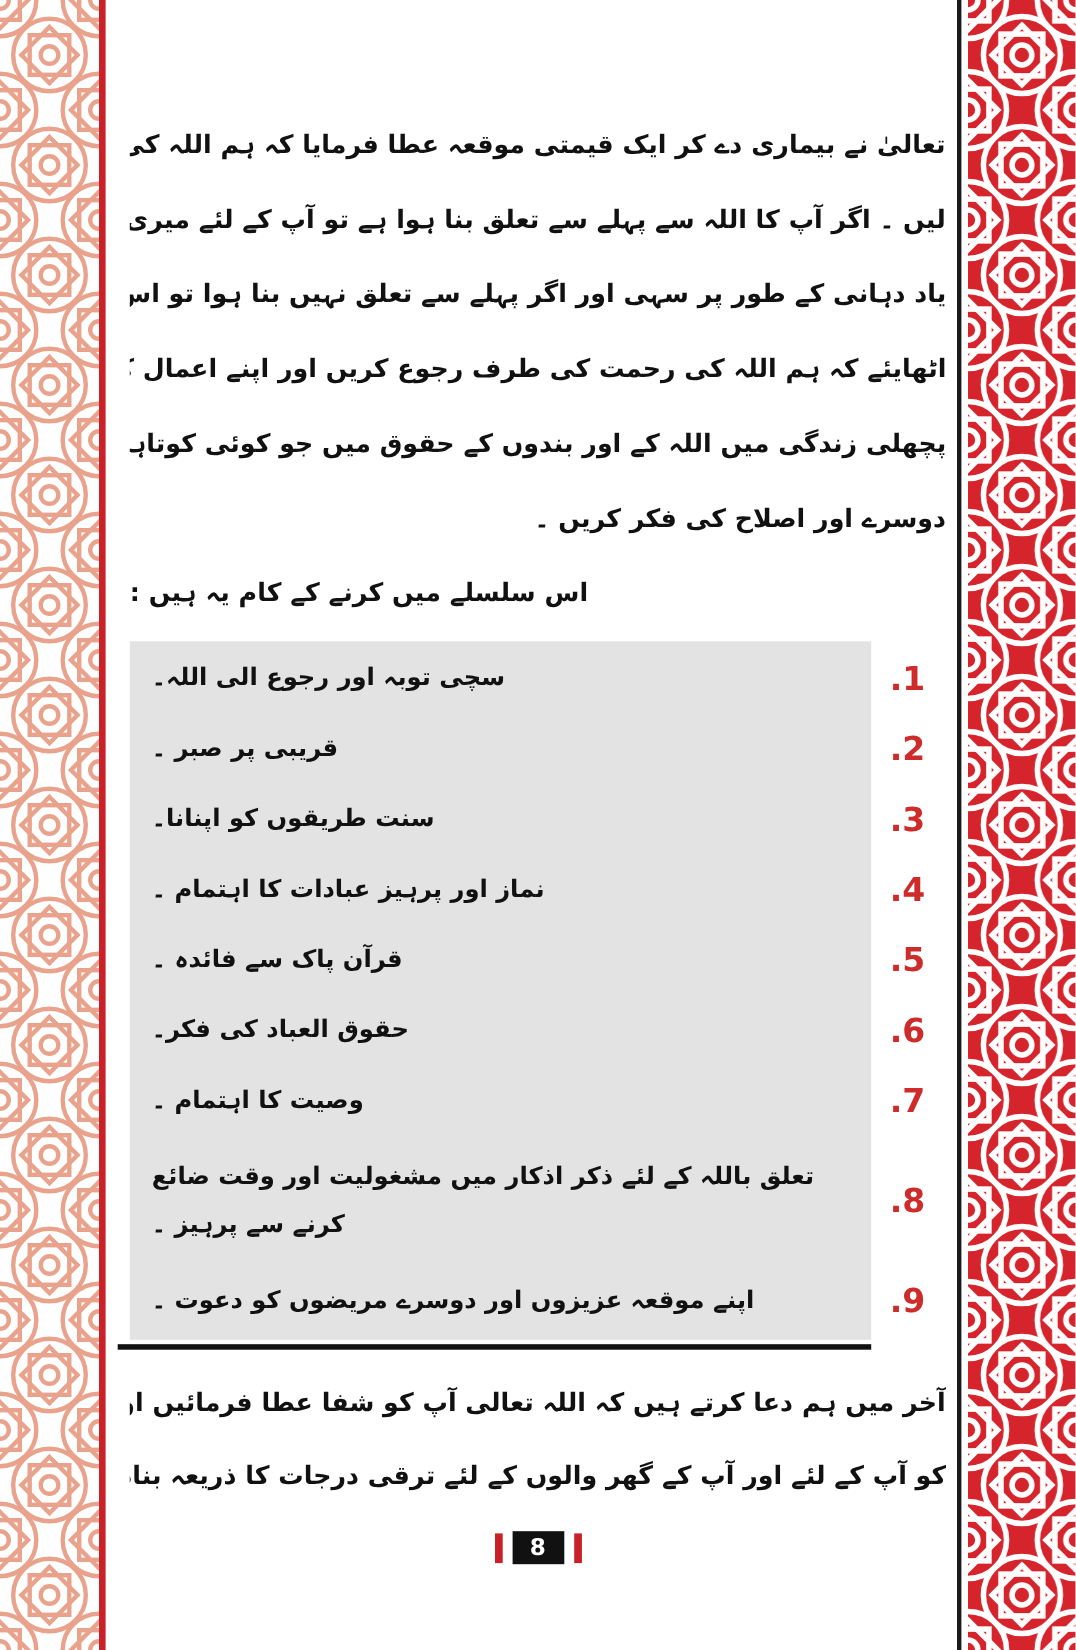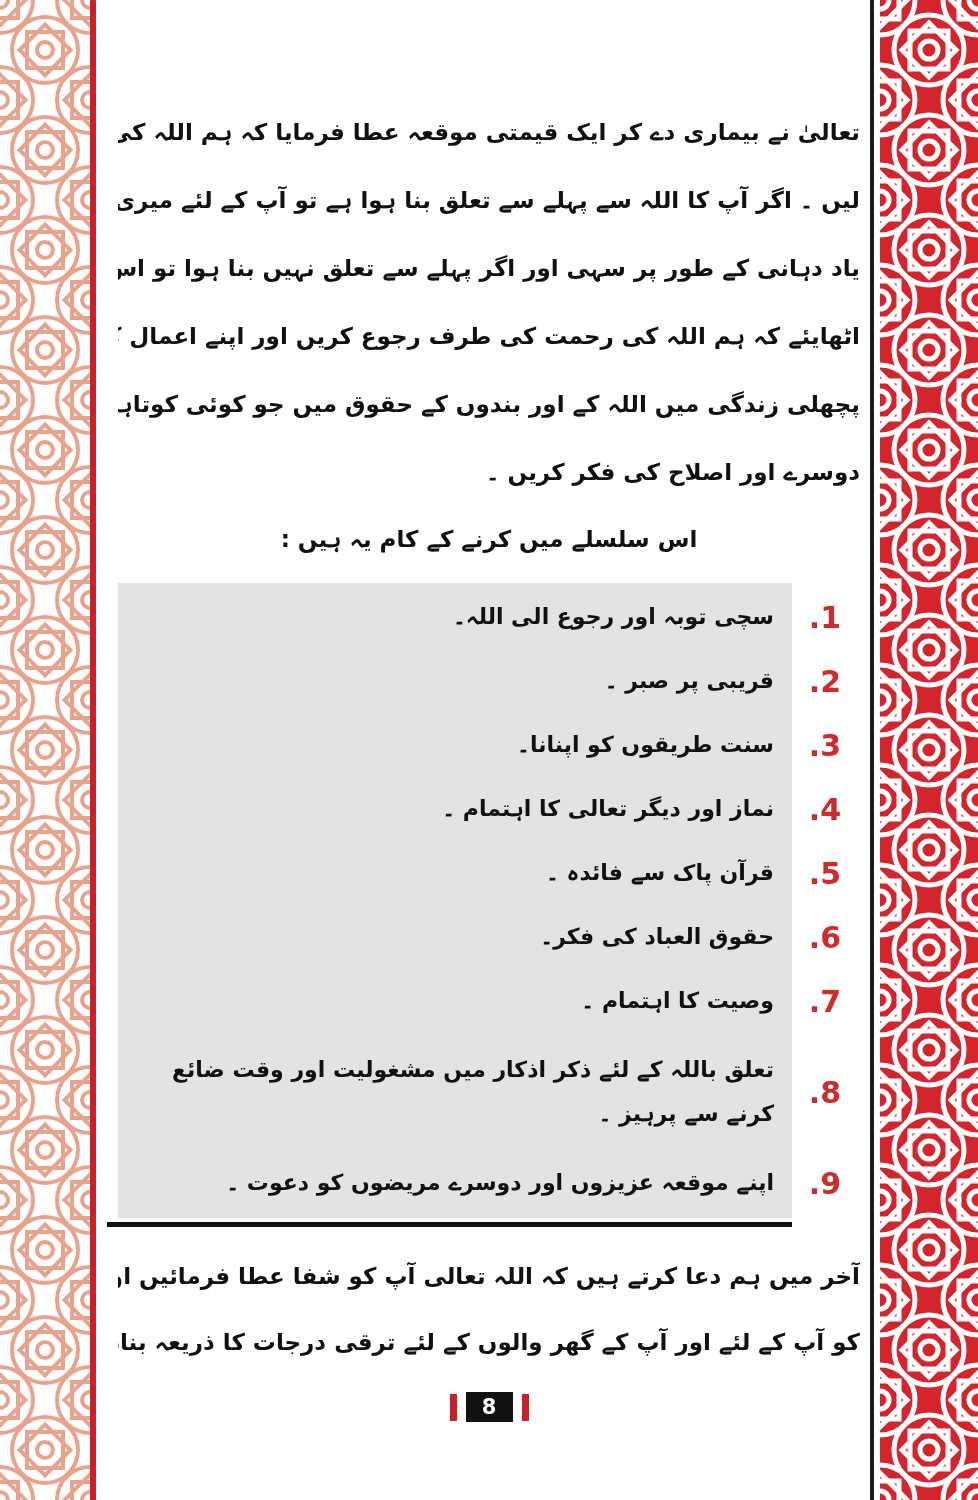--- a/index.html
+++ b/index.html
@@ -13,33 +13,33 @@
   .strip-right{left:880px;}
   .vline{position:absolute;top:0;height:1500px;}
   .vline-red-left{left:90px;width:6px;background:#C82127;}
   .vline-black-right{left:870px;width:4px;background:#1a1a1a;}
   
   .content{position:absolute;left:118px;top:98px;width:742px;font-weight:bold;}
   .bline{
     height:68px;line-height:68px;font-size:23px;direction:rtl;
     text-align:right;white-space:nowrap;overflow:hidden;
   }
-  .intro{height:66px;line-height:66px;font-size:23px;direction:rtl;text-align:center;}
+  .intro{height:66px;line-height:66px;font-size:23px;direction:rtl;text-align:left;}
   
   .graybox{position:absolute;left:0;top:485px;width:674px;height:635px;background:#E3E3E3;}
   .panel-underline{position:absolute;left:-11px;top:1124px;width:685px;height:5px;background:#111111;}
   .list{position:absolute;left:0;top:487px;width:742px;margin:0;padding:0;list-style:none;}
   .li{display:flex;direction:rtl;align-items:center;height:64px;}
   .li.tall{height:118px;}
   .li-num{
     width:70px;flex:0 0 70px;text-align:center;direction:ltr;
     color:#CE2B2B;font-size:30px;font-weight:bold;
   }
   .li-text{
-    flex:1 1 auto;font-size:22px;text-align:right;direction:rtl;
+    flex:1 1 auto;font-size:22px;text-align:left;direction:rtl;
     padding:0 16px 0 20px;line-height:44px;overflow:hidden;
   }
   
   .footer{position:absolute;left:0;top:1145px;width:742px;}
   .fline{height:66px;line-height:66px;font-size:23px;direction:rtl;
     text-align:right;white-space:nowrap;overflow:hidden;}
   
   .badge{position:absolute;left:0;right:0;top:1294px;display:flex;
     justify-content:center;align-items:center;gap:9px;}
   .badge-bar{width:7px;height:27px;background:#C82127;}
@@ -118,21 +118,21 @@
       <li class="li">
         <span class="li-num">.2</span>
         <span class="li-text">قریبی پر صبر ۔</span>
       </li>
       <li class="li">
         <span class="li-num">.3</span>
         <span class="li-text">سنت طریقوں کو اپنانا۔</span>
       </li>
       <li class="li">
         <span class="li-num">.4</span>
-        <span class="li-text">نماز اور دیگر تعالی کا اہتمام ۔</span>
+        <span class="li-text">نماز اور پرہیز عبادات کا اہتمام ۔</span>
       </li>
       <li class="li">
         <span class="li-num">.5</span>
         <span class="li-text">قرآن پاک سے فائدہ ۔</span>
       </li>
       <li class="li">
         <span class="li-num">.6</span>
         <span class="li-text">حقوق العباد کی فکر۔</span>
       </li>
       <li class="li">

